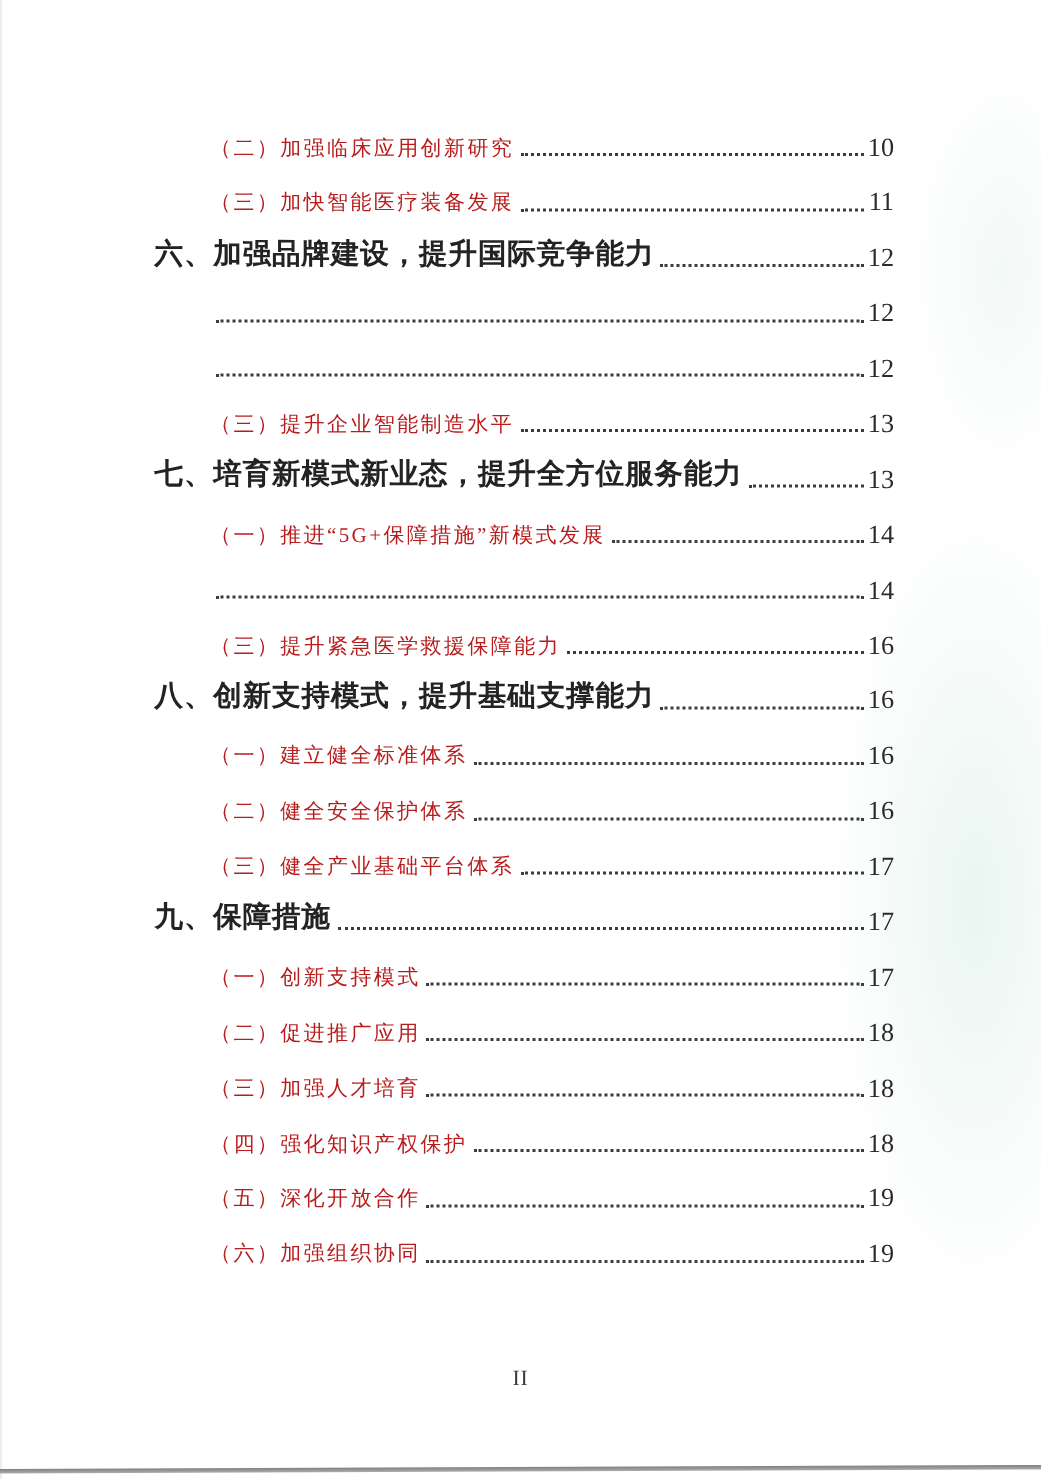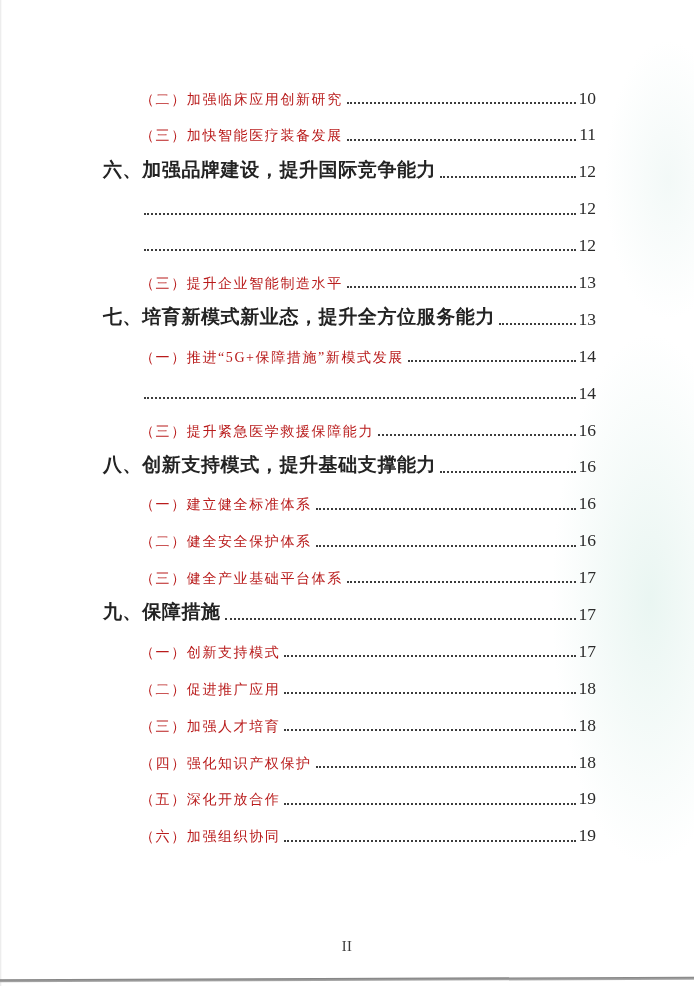--- a/index.html
+++ b/index.html
@@ -93,21 +93,20 @@
   .footer-folio {
     position: absolute;
     top: 911px;
     left: 0;
     width: 100%;
     text-align: center;
     font-family: "Liberation Serif", serif;
     font-size: 14.5px;
     color: #3a3a3a;
     letter-spacing: 0.5px;
-    margin-top: 27px;
   }
 </style>
 </head>
 <body>
 
 <div class="scan-tint"></div>
 <div class="scan-edge-left"></div>
 
 <div class="toc" id="toc">
     <div class="toc-row toc-row--sub">

